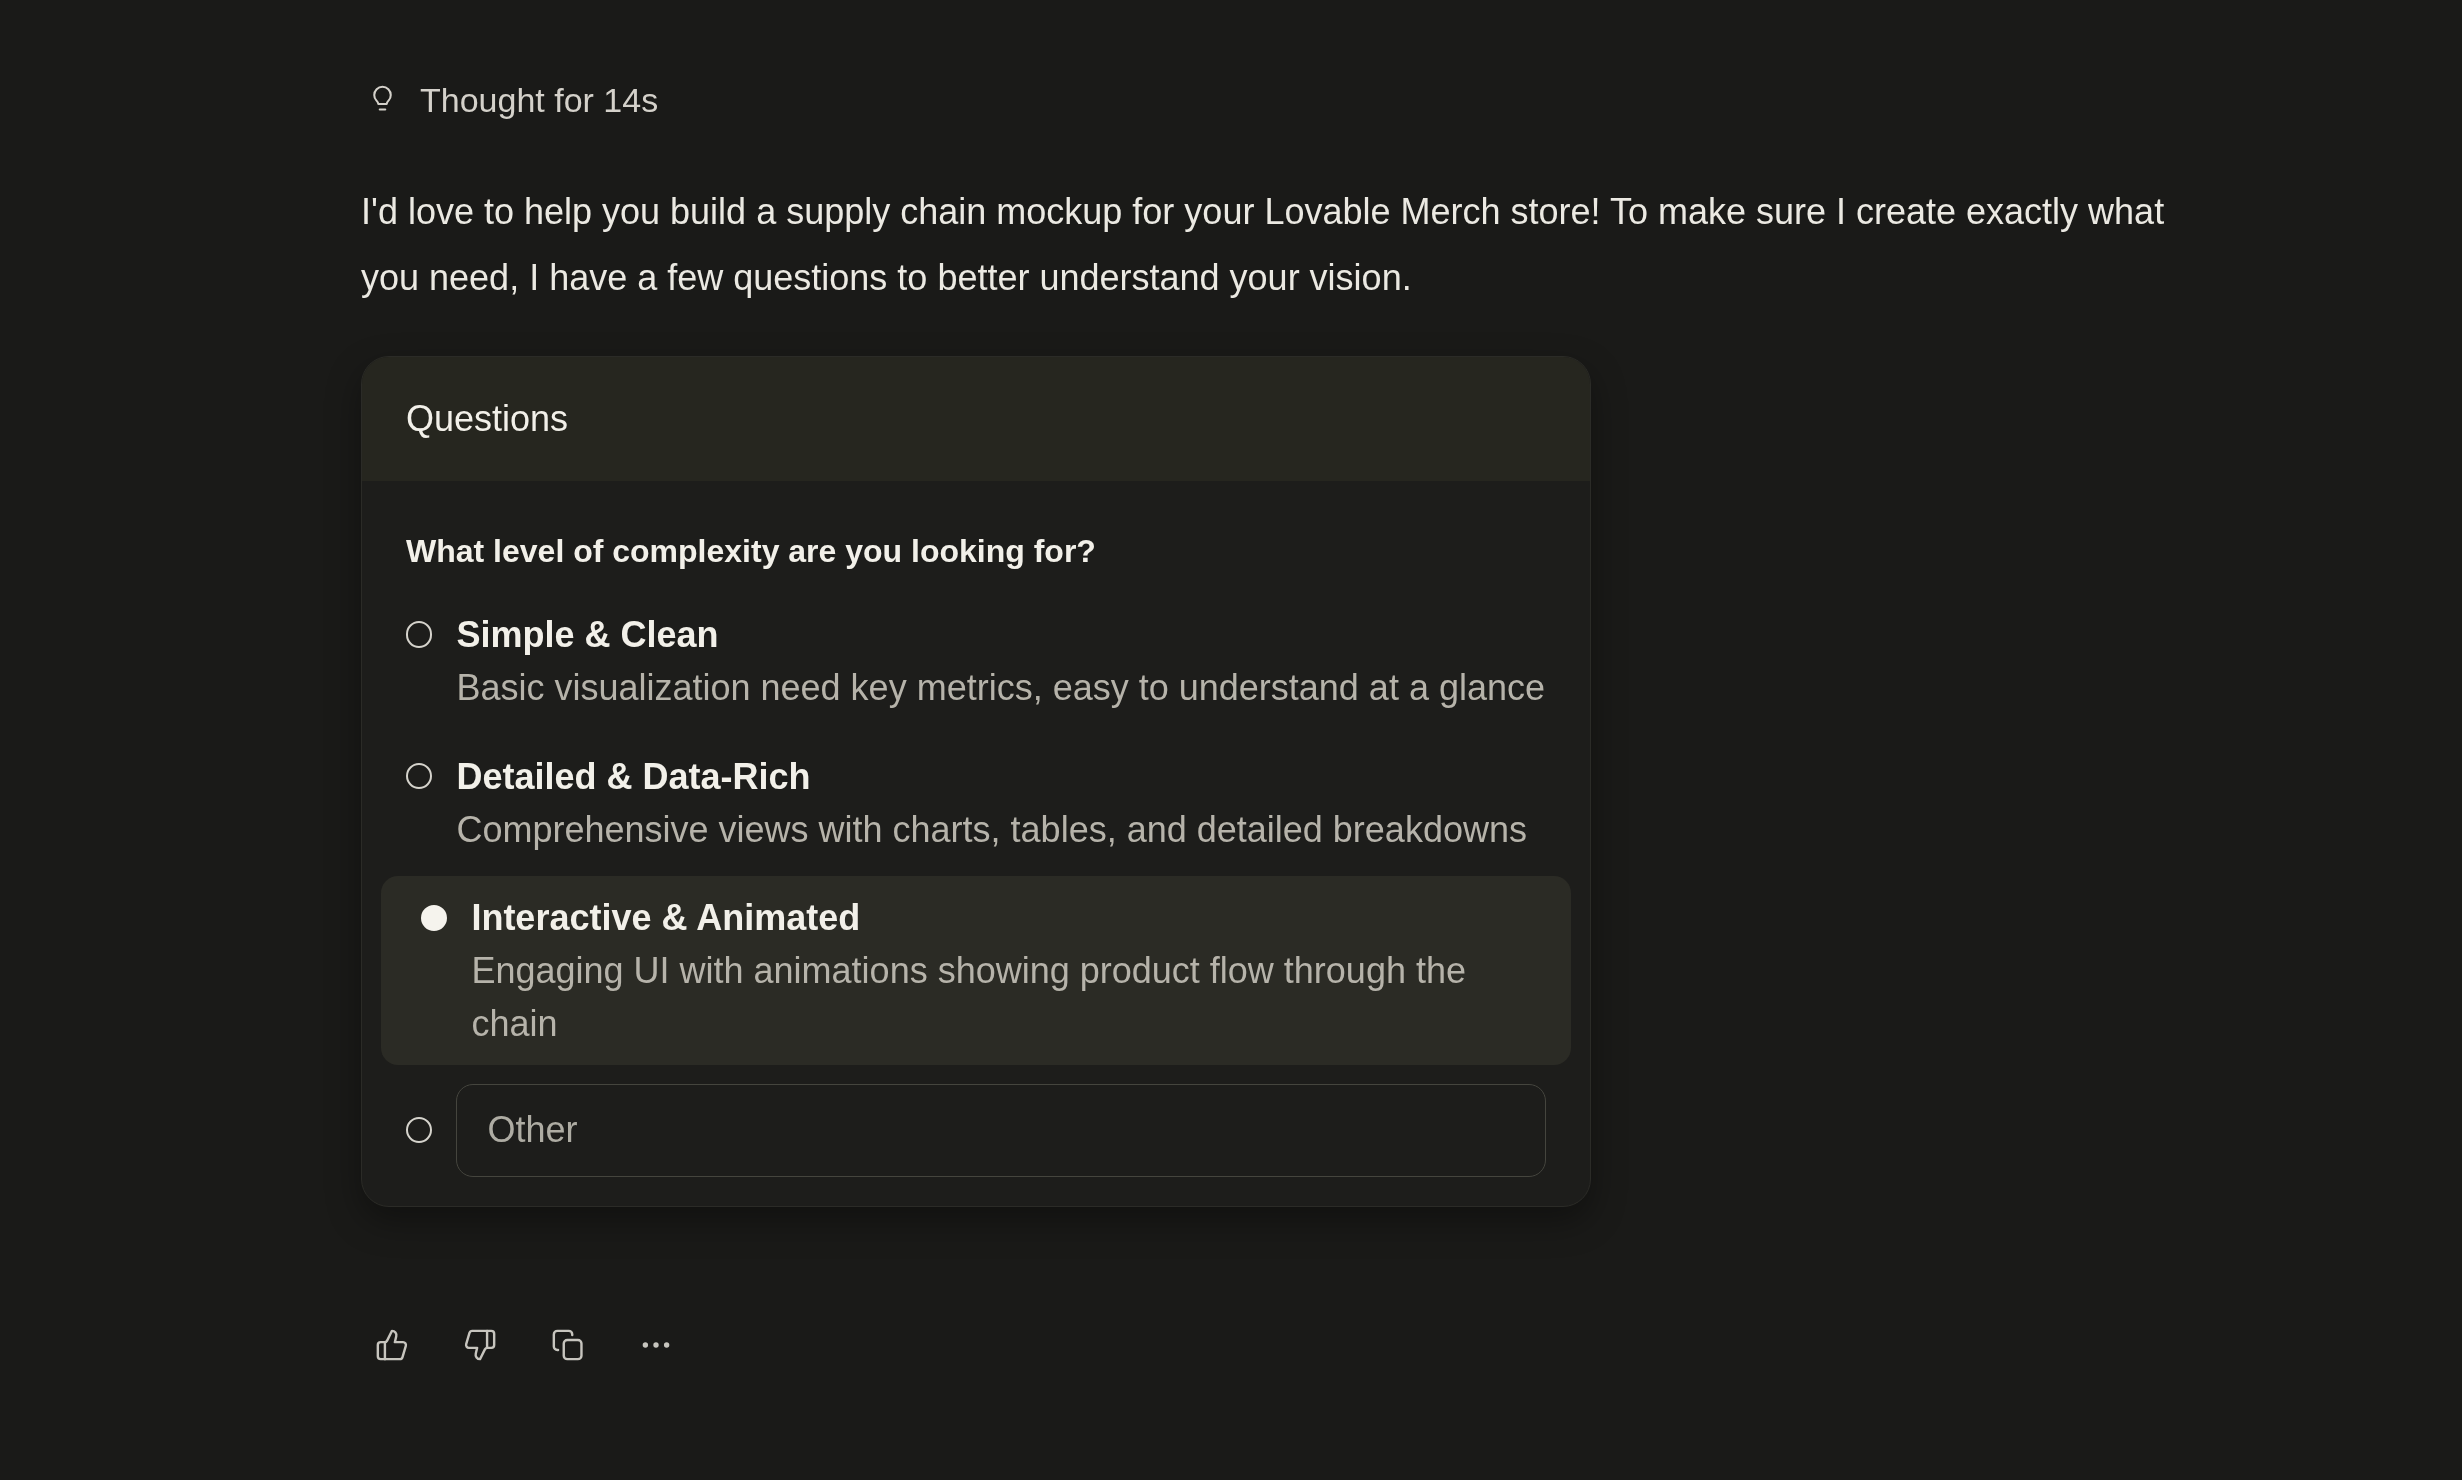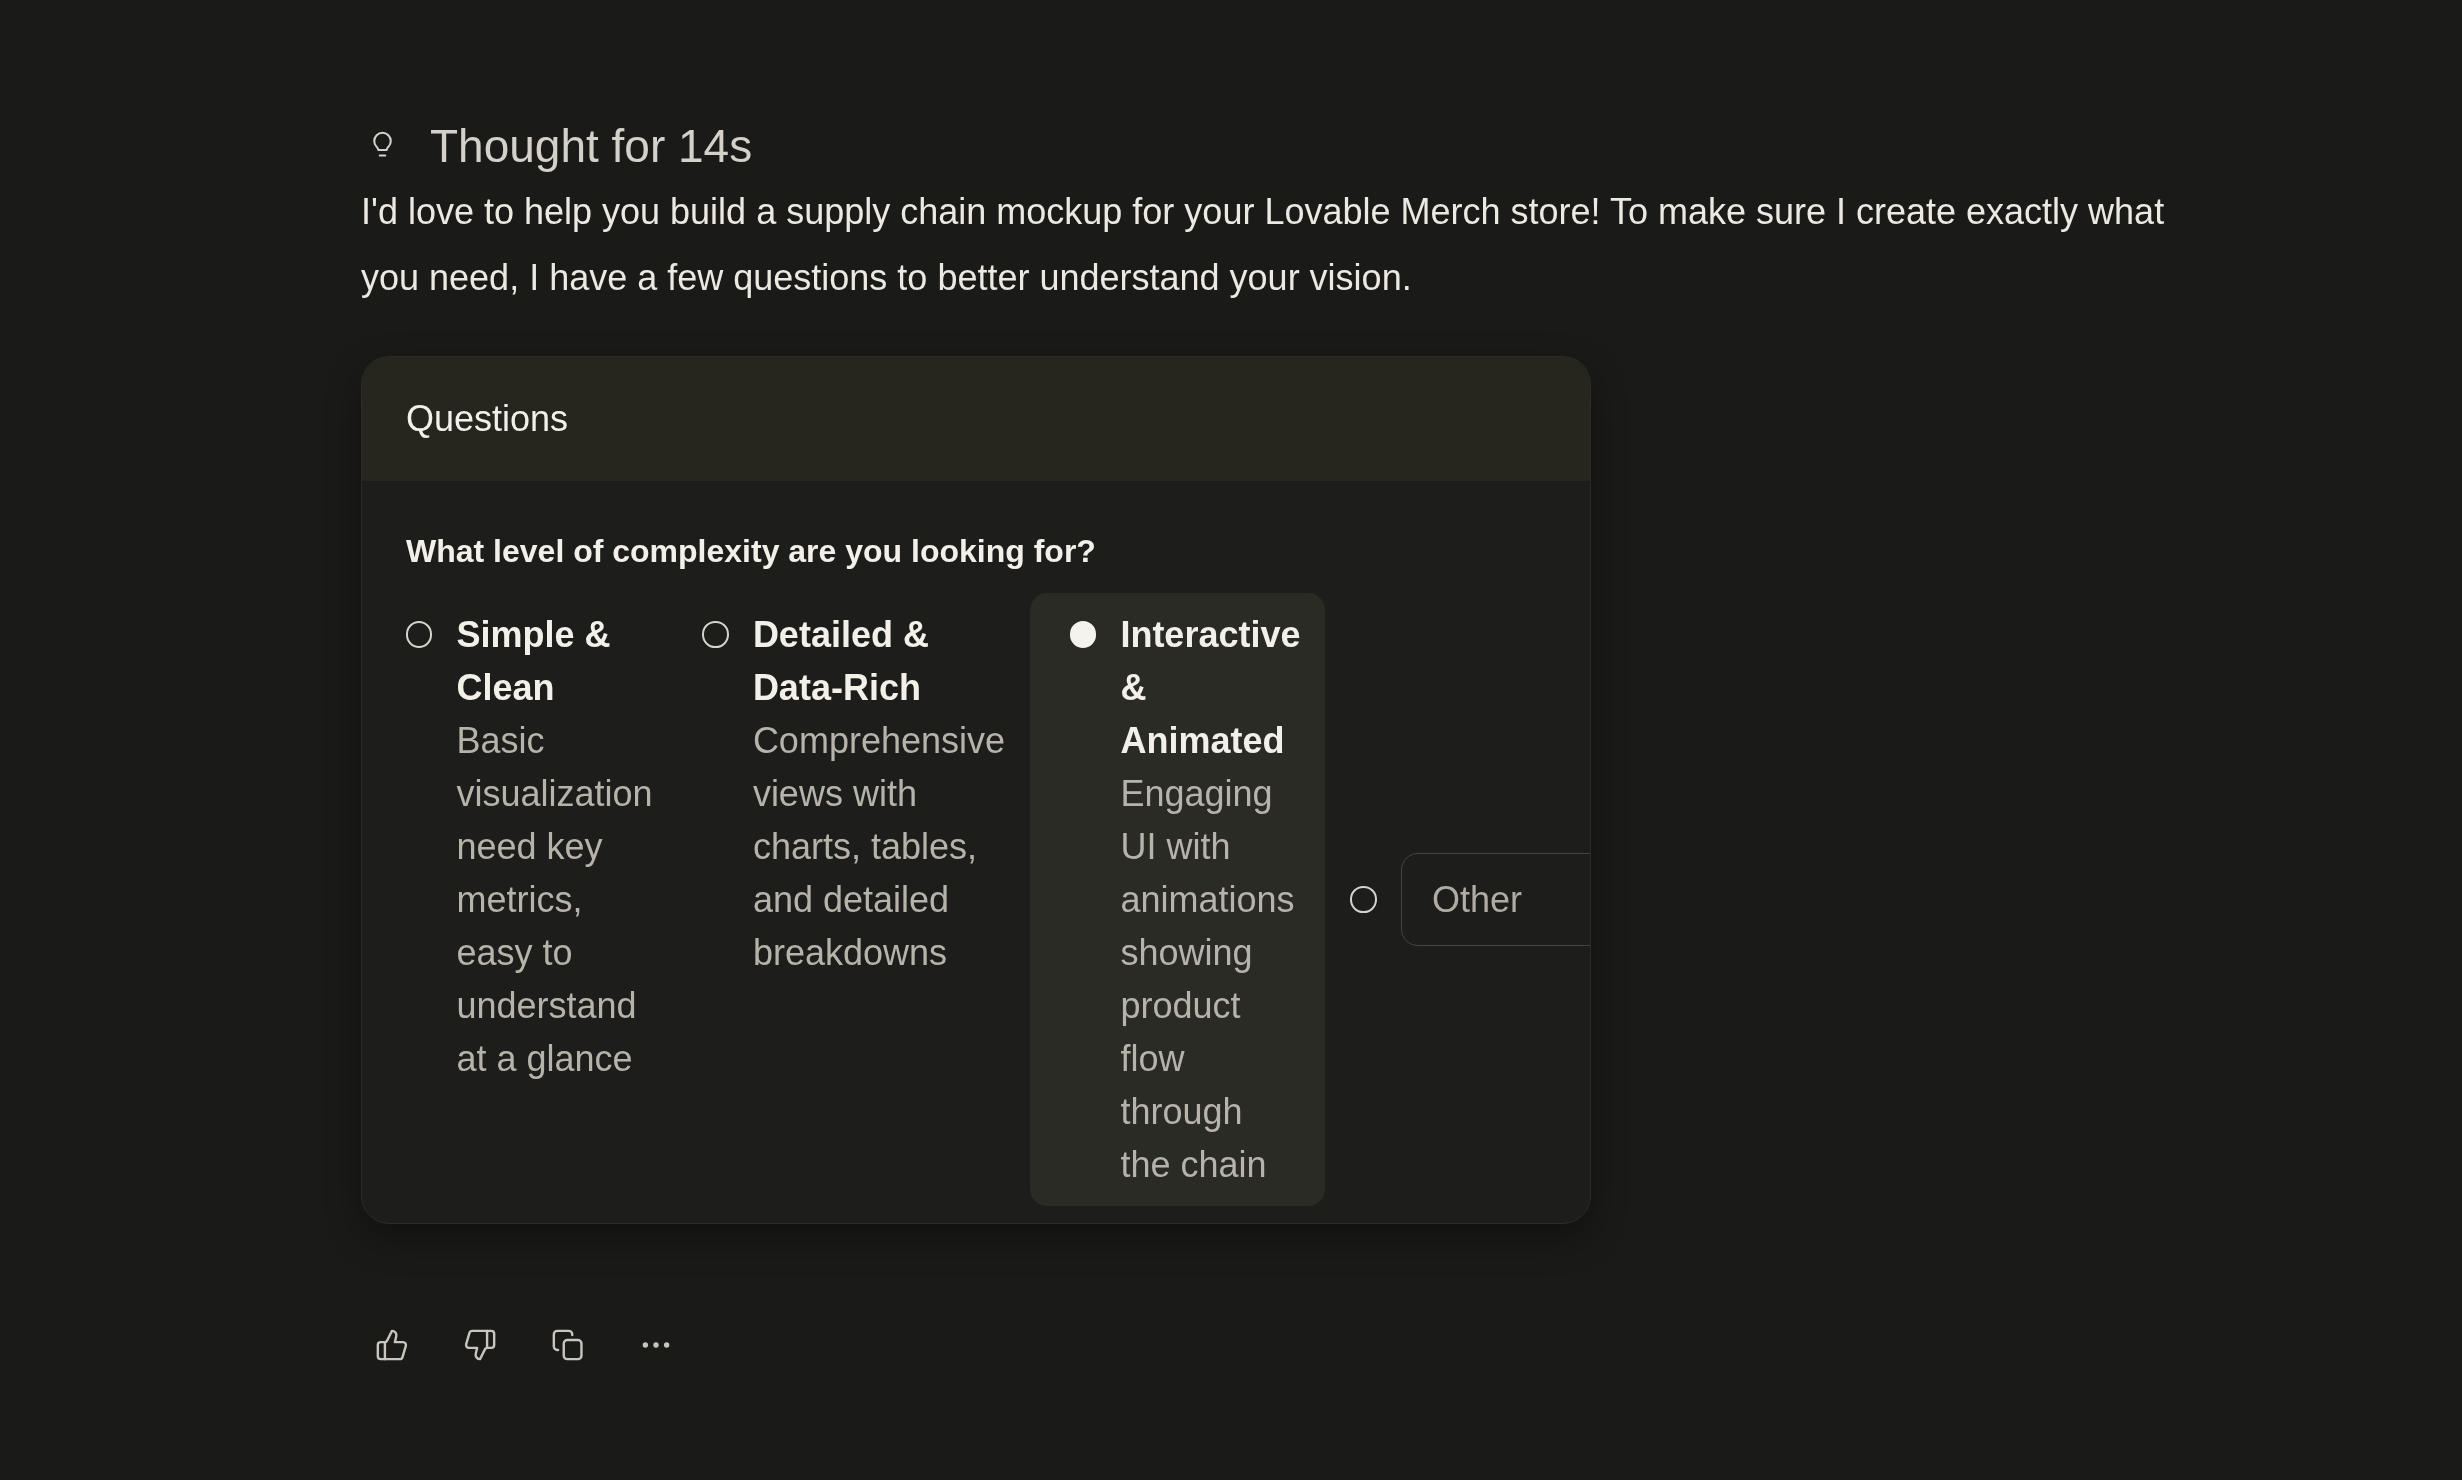--- a/index.html
+++ b/index.html
@@ -8,22 +8,22 @@
     background:#1a1a18;
     font-family:"Liberation Sans","DejaVu Sans",sans-serif;
     color:#ebe9e2;
     position:relative;
     overflow:hidden;
   }
 
   
   .thought {
     position:absolute; left:366px; top:79px;
-    display:flex; align-items:center; gap:31px;
-    color:#d4d1ca; font-size:46px;margin-top:40px;
+    display:flex; align-items:center; gap:21px;
+    color:#d4d1ca; font-size:34px;
   }
   .thought svg { width:33px; height:43px; display:block; }
 
   
   .message {
     position:absolute; left:361px; top:179px; width:1828px;
     font-size:36px; line-height:66px; color:#ebe9e2;
   }
 
   
@@ -39,21 +39,21 @@
     height:124px; background:#26261f;
     display:flex; align-items:center;
     padding:0 44px;
     font-size:36px; font-weight:500; color:#f2f0e9;
   }
   .card-body { padding:26px 19px 11.5px; }
   .question {
     margin:26px 25px 23px;
     font-size:32px; font-weight:700; color:#f2f0e9;
   }
-  .options { display:flex; }
+  .options { display:flex; flex-direction:column; }
   .option {
     display:flex; gap:24px;
     padding:15px 25px;
     border-radius:17px;
     margin-bottom:5.7px;
     cursor:pointer;
   }
   .option.selected { background:#2b2b25;padding-left:40px; }
   .radio {
     flex:0 0 auto;

